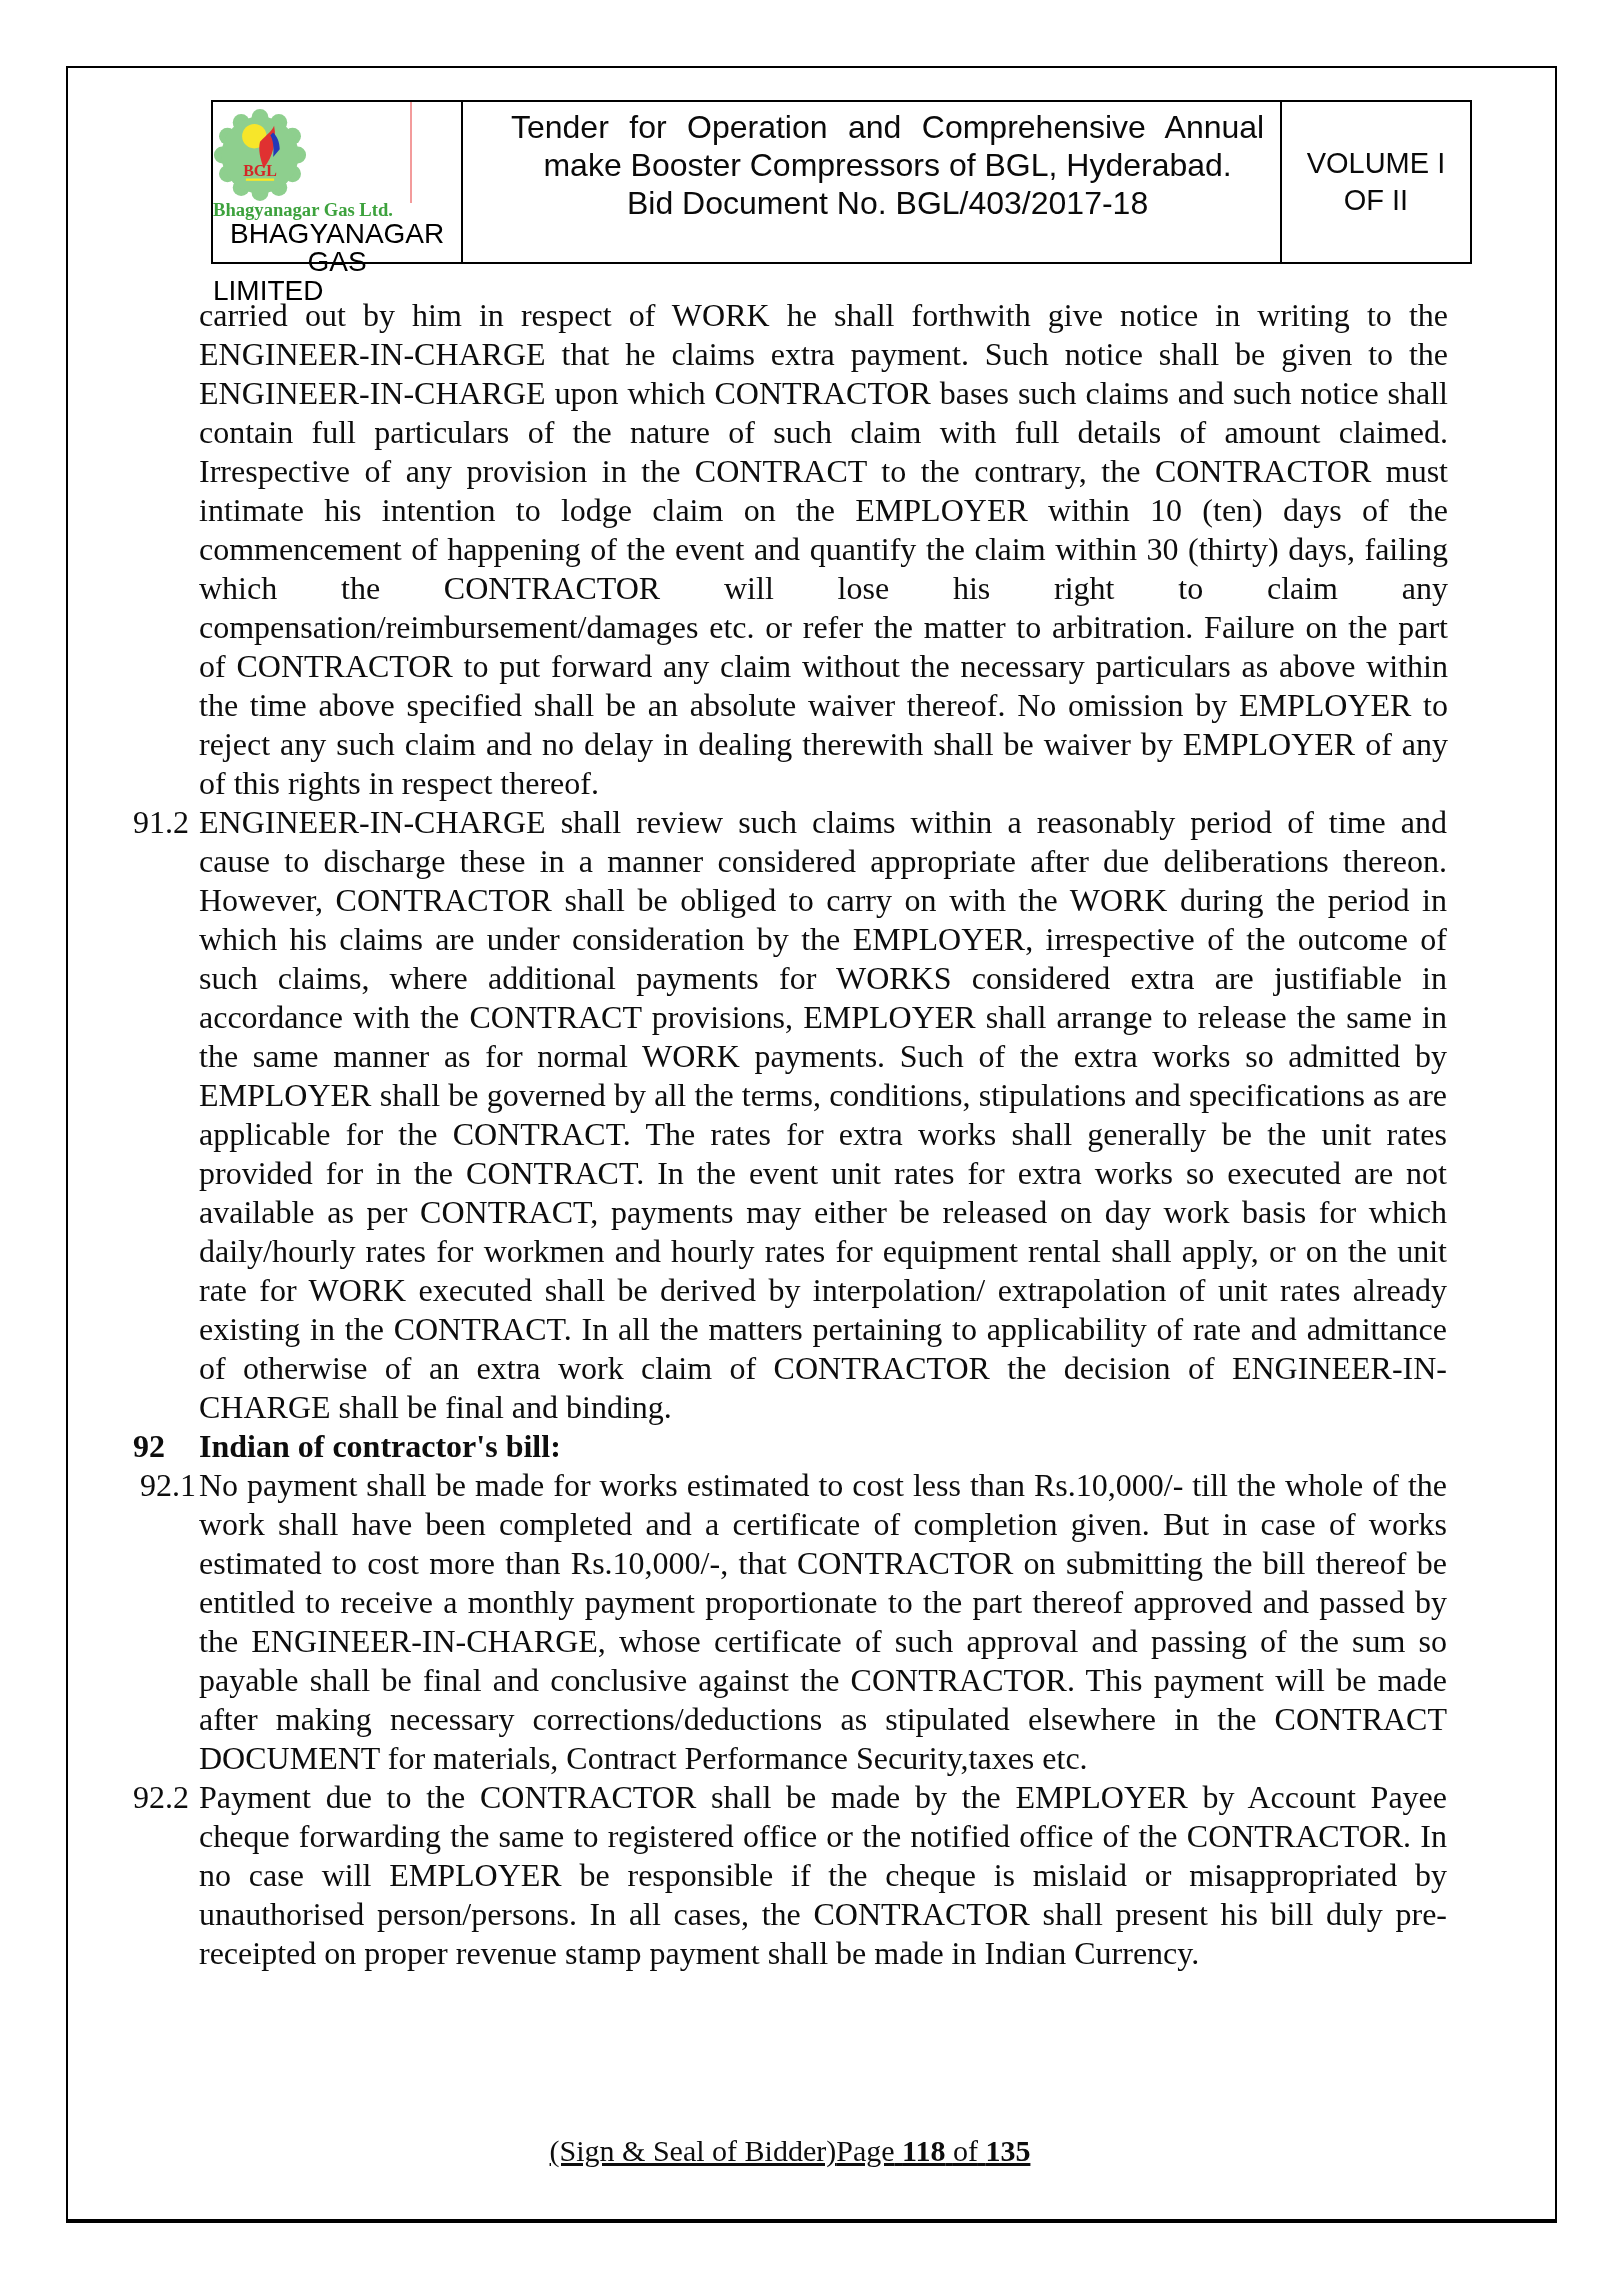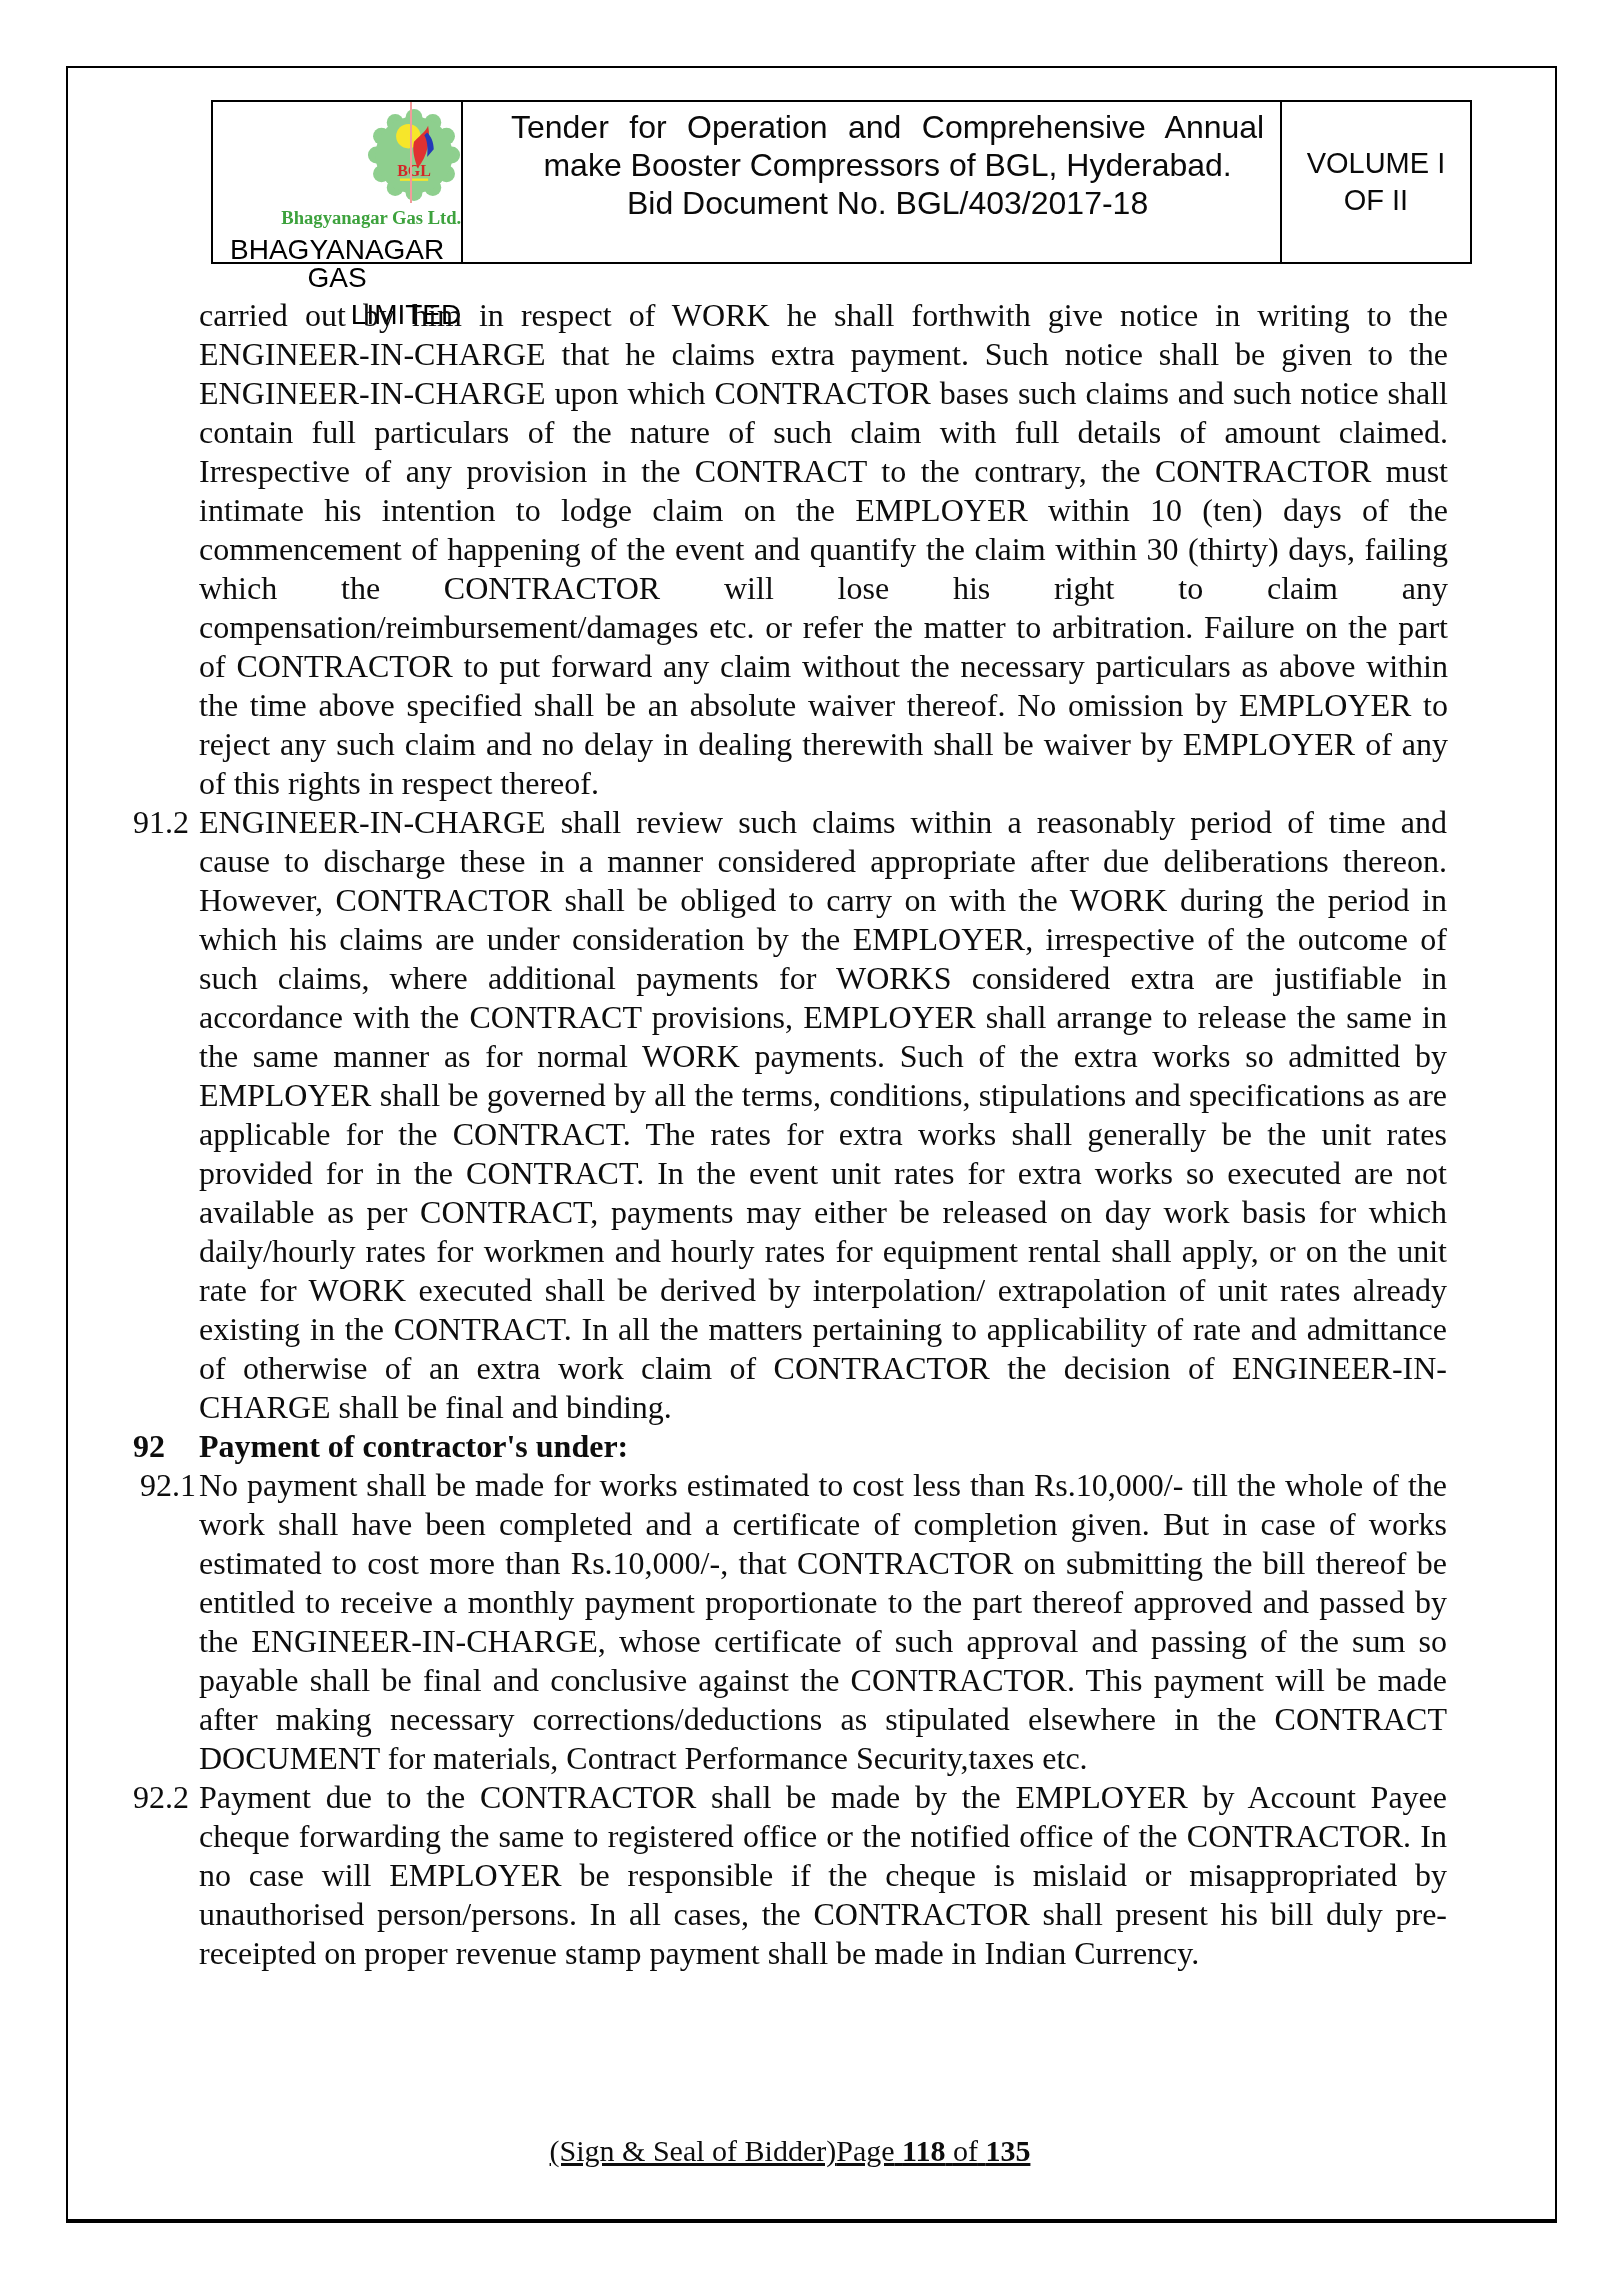--- a/index.html
+++ b/index.html
@@ -6,22 +6,22 @@
   .page-wrap{position:relative;width:1621px;height:2292px;background:#ffffff;
              font-family:"Liberation Serif", serif;color:#111;}
   .page-frame{position:absolute;left:66px;top:66px;width:1491px;height:2157px;
               border:2px solid #000;border-bottom-width:4.9px;box-sizing:border-box;background:#fff;}
 
   
   .header-table{position:absolute;left:143px;top:32px;width:1261px;height:164px;
                 border:2px solid #000;box-sizing:border-box;display:flex;}
   .cell{box-sizing:border-box;}
   .logo-cell{width:258px;border-right:2px solid #000;position:relative;
-             display:flex;flex-direction:column;align-items:flex-end;justify-content:flex-start;
-             padding-top:5.9px;gap:8px;}
+             display:flex;flex-direction:column;align-items:flex-start;justify-content:flex-start;
+             padding-top:5.9px;}
   .red-scan-line{position:absolute;right:49px;top:0;width:2px;height:101px;background:#f39b9b;}
   .emblem{width:94px;height:94px;flex:0 0 auto;}
   .logo-sub{font-family:"Liberation Serif",serif;font-weight:bold;color:#3da23d;
             font-size:18.6px;line-height:19.6px;margin-top:-2px;}
   .company{font-family:"Liberation Sans",sans-serif;color:#000;font-size:28px;line-height:28px;
            text-align:center;margin-top:1px;}
   .title-cell{width:810px;border-right:2px solid #000;padding:5.9px 15.7px 3.9px 15.7px;
               font-family:"Liberation Sans",sans-serif;font-size:32px;line-height:38px;color:#0a0a0a;margin-left:32px;}
   .title-line-justify{text-align:justify;text-align-last:justify;}
   .title-line-left{text-align:center;}
@@ -97,21 +97,21 @@
 
       <div class="plain-para">carried out by him in respect of WORK he shall forthwith give notice in writing to the ENGINEER-IN-CHARGE that he claims extra payment. Such notice shall be given to the ENGINEER-IN-CHARGE upon which CONTRACTOR bases such claims and such notice shall contain full particulars of the nature of such claim with full details of amount claimed. Irrespective of any provision in the CONTRACT to the contrary, the CONTRACTOR must intimate his intention to lodge claim on the EMPLOYER within 10 (ten) days of the commencement of happening of the event and quantify the claim within 30 (thirty) days, failing which the CONTRACTOR will lose his right to claim any compensation/reimbursement/damages etc. or refer the matter to arbitration. Failure on the part of CONTRACTOR to put forward any claim without the necessary particulars as above within the time above specified shall be an absolute waiver thereof. No omission by EMPLOYER to reject any such claim and no delay in dealing therewith shall be waiver by EMPLOYER of any of this rights in respect thereof.</div>
 
       <div class="para-row">
         <span class="para-num">91.2</span>
         <div class="para-txt">ENGINEER-IN-CHARGE shall review such claims within a reasonably period of time  and cause to discharge these in a manner considered appropriate after due deliberations thereon. However, CONTRACTOR shall be obliged to carry on with the WORK during the period in which his claims are under consideration by the EMPLOYER, irrespective of the outcome of such claims, where additional payments for WORKS considered extra are justifiable in accordance with the CONTRACT provisions, EMPLOYER shall arrange to release the same in the same manner as for normal WORK payments. Such of the extra works so admitted by EMPLOYER shall be governed by all the terms, conditions, stipulations and specifications as are applicable for the CONTRACT. The rates for extra works shall generally be the unit rates provided for in the CONTRACT. In the event unit rates for extra works so executed are not available as per CONTRACT, payments may either be released on day work basis for which daily/hourly rates for workmen and hourly rates for equipment rental shall apply, or on the unit rate for WORK executed shall be derived by interpolation/ extrapolation of unit rates already existing in the CONTRACT. In all the matters pertaining to applicability of rate and admittance of otherwise of an extra work claim of CONTRACTOR the decision of ENGINEER-IN-CHARGE shall be final and binding.</div>
       </div>
 
       <div class="para-row bold">
         <span class="para-num">92</span>
-        <div class="para-txt" style="text-align:left;">Payment of contractor's under:</div>
+        <div class="para-txt" style="text-align:left;">Indian of contractor's bill:</div>
       </div>
 
       <div class="para-row">
         <span class="para-num indent">92.1</span>
         <div class="para-txt">No payment shall be made for works estimated to cost less than Rs.10,000/- till the whole of the work shall have been completed and a certificate of completion given. But in case of works estimated to cost more than Rs.10,000/-, that CONTRACTOR on submitting the bill thereof be entitled to receive a monthly payment proportionate to the part thereof approved and passed by the ENGINEER-IN-CHARGE, whose certificate of such approval and passing of the sum so payable shall be final and conclusive against the CONTRACTOR. This payment will be made after making necessary corrections/deductions as stipulated elsewhere in the CONTRACT DOCUMENT for materials, Contract Performance Security,taxes etc.</div>
       </div>
 
       <div class="para-row">
         <span class="para-num">92.2</span>
         <div class="para-txt">Payment due to the CONTRACTOR shall be made by the EMPLOYER by Account Payee cheque forwarding the same to registered office or the notified office of the CONTRACTOR. In no case will EMPLOYER be responsible if the cheque is mislaid or misappropriated by unauthorised person/persons. In all cases, the CONTRACTOR shall present his bill duly pre-receipted on proper revenue stamp payment shall be made in Indian Currency.</div>

